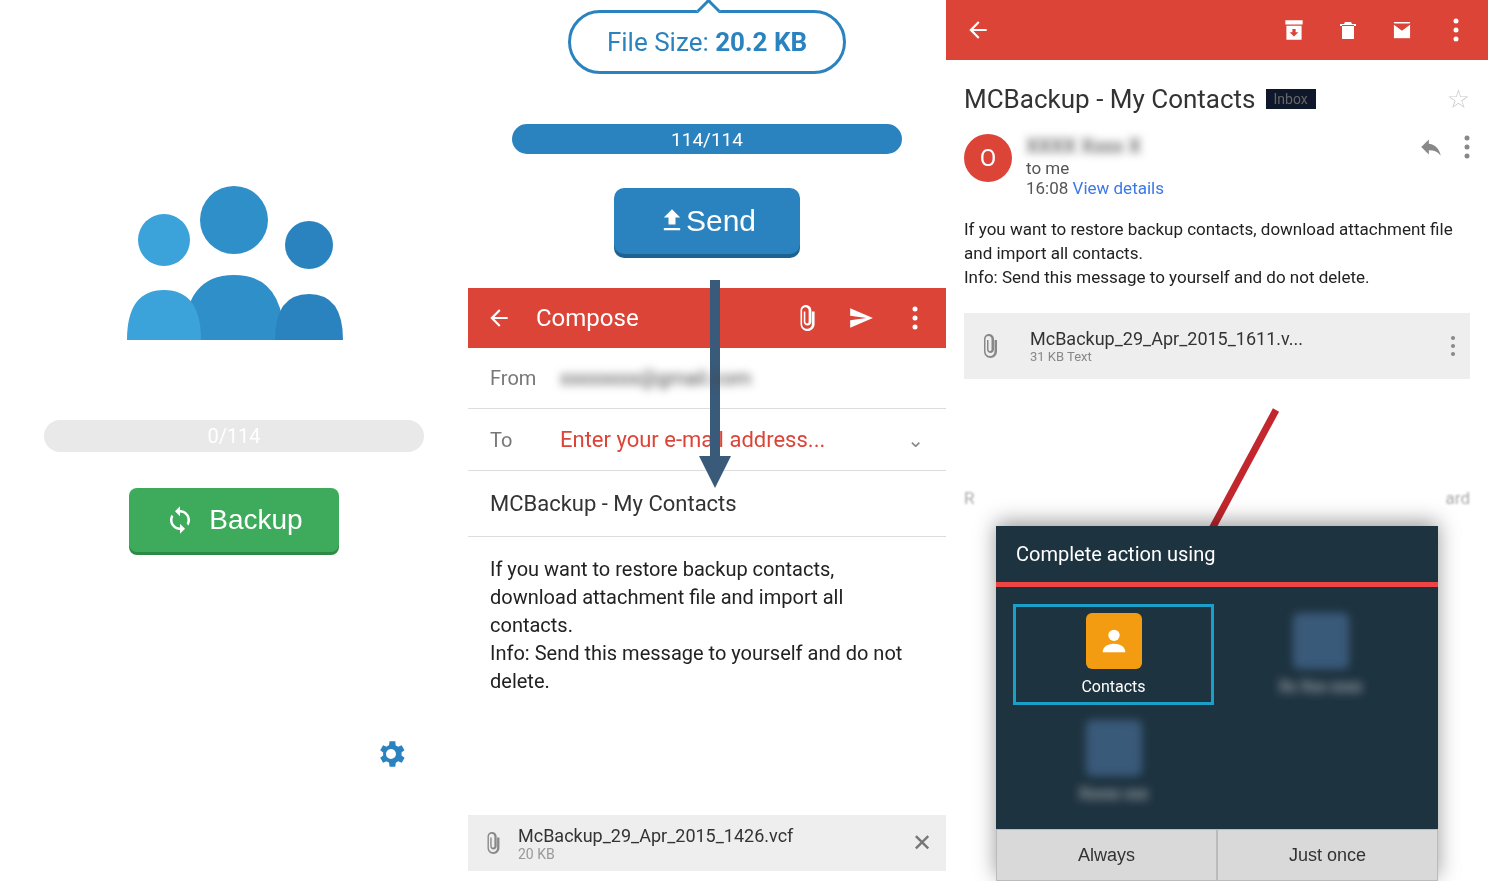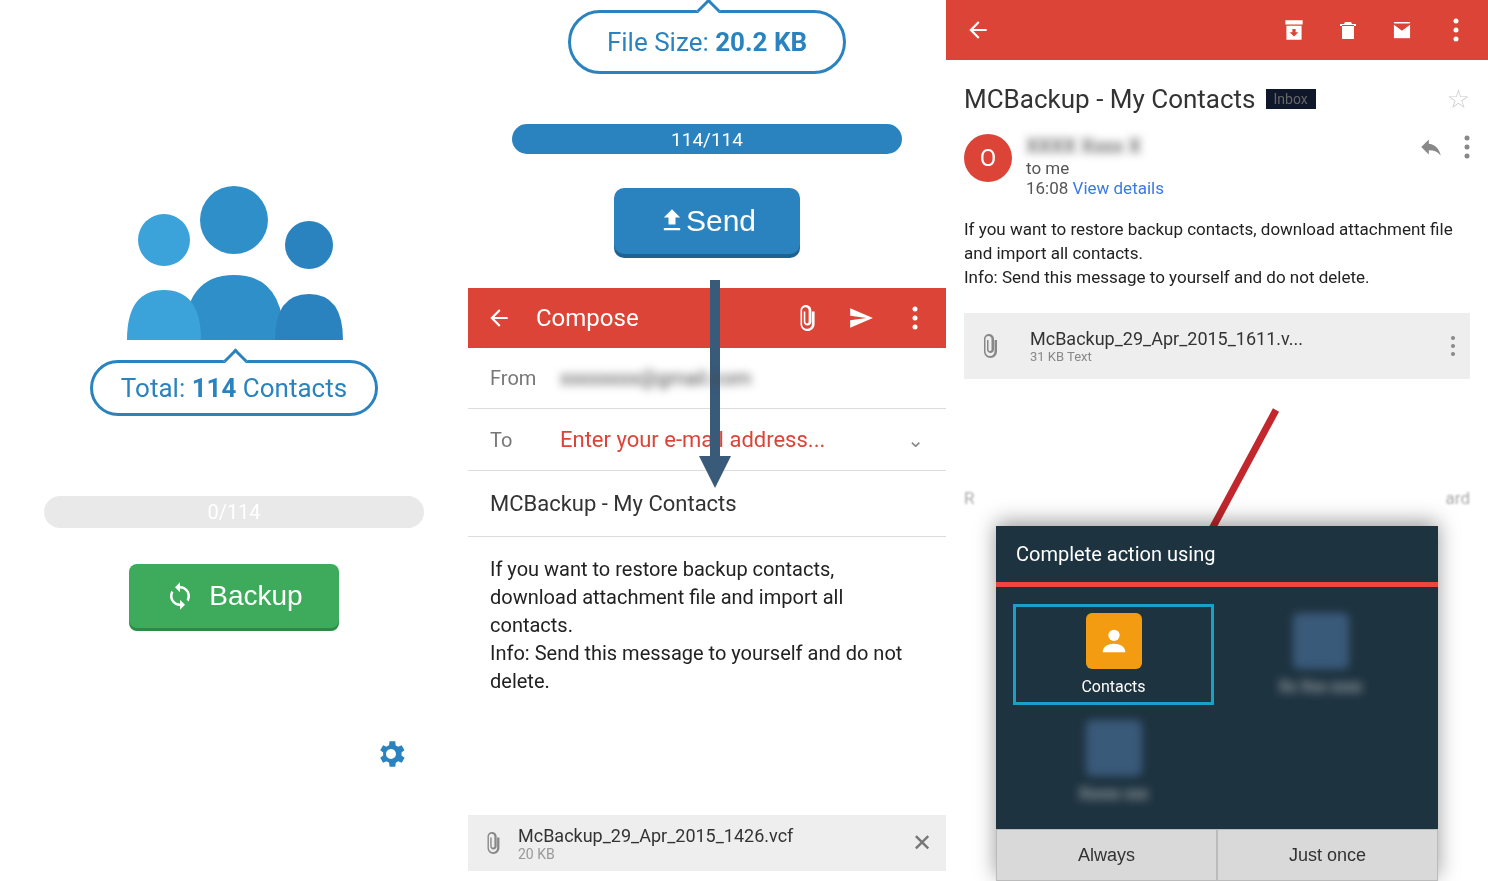--- a/index.html
+++ b/index.html
@@ -84,23 +84,20 @@
         </g>
       <g fill="#3ba3d9">
           <circle cx="55" cy="60" r="26"></circle>
           <path d="M18 160 Q18 110 55 110 Q92 110 92 160 Z"></path>
         </g>
       <g fill="#2a83bf">
           <circle cx="200" cy="65" r="24"></circle>
           <path d="M166 160 Q166 114 200 114 Q234 114 234 160 Z"></path>
         </g>
     </svg>
-    <div class="bubble">
-      <span>Total: </span><span class="bold">114</span><span> Contacts</span>
-    </div>
     <div class="progress-bar1">
       <span>0/114</span>
     </div>
     <button class="backup-btn">
       <svg width="30" height="30" viewBox="0 0 24 24" fill="#fff">
           <path d="M12 4V1L8 5l4 4V6c3.3 0 6 2.7 6 6 0 1-.3 2-.7 2.8l1.5 1.5C19.5 15 20 13.6 20 12c0-4.4-3.6-8-8-8zm0 14c-3.3 0-6-2.7-6-6 0-1 .3-2 .7-2.8L5.2 7.7C4.5 9 4 10.4 4 12c0 4.4 3.6 8 8 8v3l4-4-4-4v3z"></path>
         </svg>
       <span>Backup</span>
     </button>
   </div>

